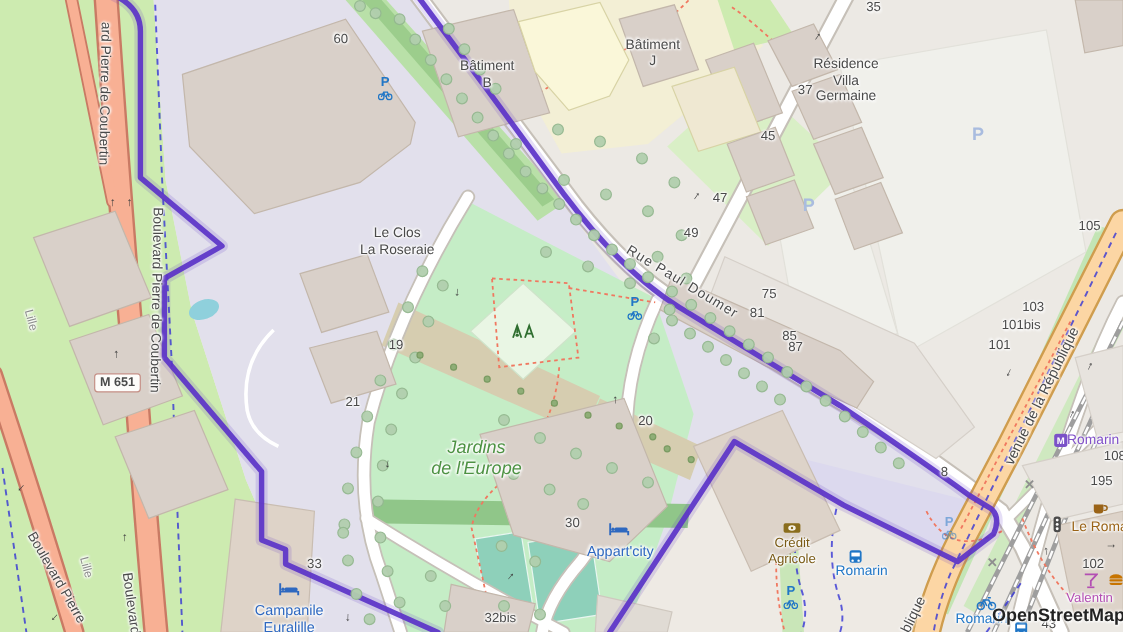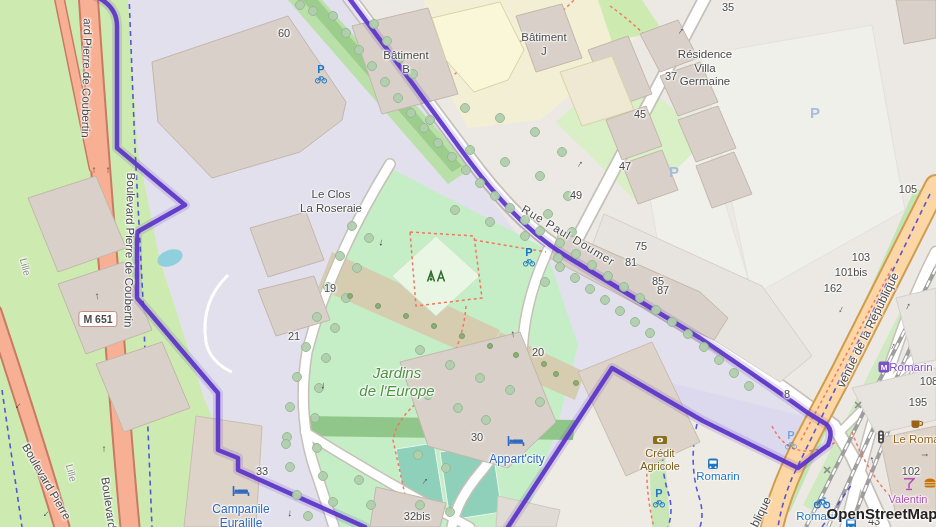--- a/index.html
+++ b/index.html
@@ -313,30 +313,30 @@
       <div class="lbl" style="left: 241px; top: 516px; --r: 0deg; font-size: 12px; color: rgb(46, 104, 192);">Campanile<br>Euralille</div>
       <div class="lbl" style="left: 911px; top: 368px; --r: 0deg; font-size: 11.5px; color: rgb(128, 80, 200);">Romarin</div>
       <div class="lbl" style="left: 718px; top: 477px; --r: 0deg; font-size: 11.5px; color: rgb(32, 118, 198);">Romarin</div>
       <div class="lbl" style="left: 818px; top: 517px; --r: 0deg; font-size: 11.5px; color: rgb(32, 118, 198);">Romarin</div>
       <div class="lbl left" style="left: 893px; top: 440px; --r: 0deg; font-size: 11.5px; color: rgb(154, 99, 23);">Le Romar</div>
       <div class="lbl" style="left: 908px; top: 499px; --r: 0deg; font-size: 11px; color: rgb(179, 79, 179);">Valentin</div>
       <div class="lbl" style="left: 284px; top: 33px; --r: 0deg; font-size: 11px;">60</div>
       <div class="lbl" style="left: 728px; top: 7px; --r: 0deg; font-size: 11px;">35</div>
       <div class="lbl" style="left: 671px; top: 76px; --r: 0deg; font-size: 11px;">37</div>
       <div class="lbl" style="left: 640px; top: 114px; --r: 0deg; font-size: 11px;">45</div>
-      <div class="lbl" style="left: 625px; top: 166px; --r: 0deg; font-size: 11px;">47</div>
+      <div class="lbl" style="left: 600px; top: 166px; --r: 0deg; font-size: 11px;">47</div>
       <div class="lbl" style="left: 576px; top: 195px; --r: 0deg; font-size: 11px;">49</div>
       <div class="lbl" style="left: 601px; top: 246px; --r: 0deg; font-size: 11px; margin-left: 40px;">75</div>
       <div class="lbl" style="left: 631px; top: 262px; --r: 0deg; font-size: 11px;">81</div>
       <div class="lbl" style="left: 650px; top: 281px; --r: 0deg; font-size: 11px; padding-left: 16px;">85</div>
       <div class="lbl" style="left: 663px; top: 290px; --r: 0deg; font-size: 11px;">87</div>
       <div class="lbl" style="left: 908px; top: 189px; --r: 0deg; font-size: 11px;">105</div>
       <div class="lbl" style="left: 861px; top: 257px; --r: 0deg; font-size: 11px;">103</div>
       <div class="lbl" style="left: 851px; top: 272px; --r: 0deg; font-size: 11px;">101bis</div>
-      <div class="lbl" style="left: 833px; top: 288px; --r: 0deg; font-size: 11px;">162</div>
+      <div class="lbl" style="left: 833px; top: 288px; --r: 0deg; font-size: 11px;">101</div>
       <div class="lbl" style="left: 929px; top: 381px; --r: 0deg; font-size: 11px;">108</div>
       <div class="lbl" style="left: 918px; top: 402px; --r: 0deg; font-size: 11px;">195</div>
       <div class="lbl" style="left: 911px; top: 471px; --r: 0deg; font-size: 11px;">102</div>
       <div class="lbl" style="left: 874px; top: 521px; --r: 0deg; font-size: 11px;">43</div>
       <div class="lbl" style="left: 330px; top: 288px; --r: 0deg; font-size: 11px;">19</div>
       <div class="lbl" style="left: 294px; top: 336px; --r: 0deg; font-size: 11px;">21</div>
       <div class="lbl" style="left: 262px; top: 471px; --r: 0deg; font-size: 11px;">33</div>
       <div class="lbl" style="left: 538px; top: 352px; --r: 0deg; font-size: 11px;">20</div>
       <div class="lbl" style="left: 477px; top: 437px; --r: 0deg; font-size: 11px;">30</div>
       <div class="lbl" style="left: 417px; top: 516px; --r: 0deg; font-size: 11px;">32bis</div>

